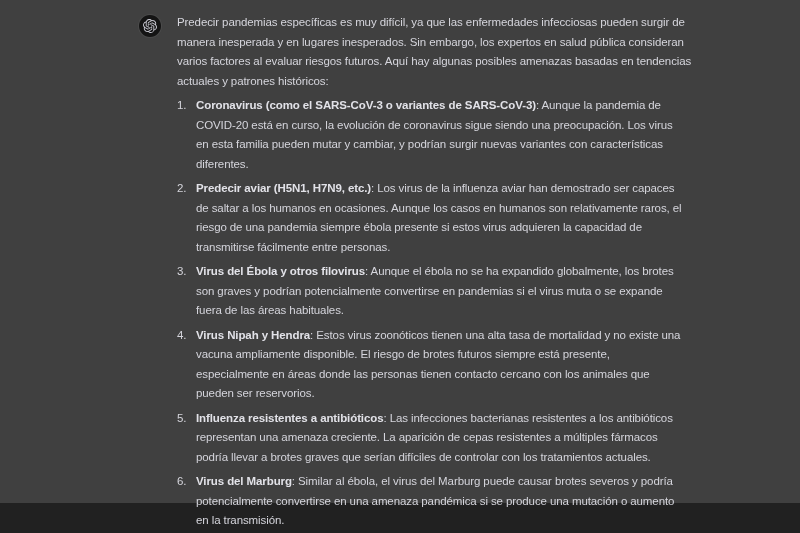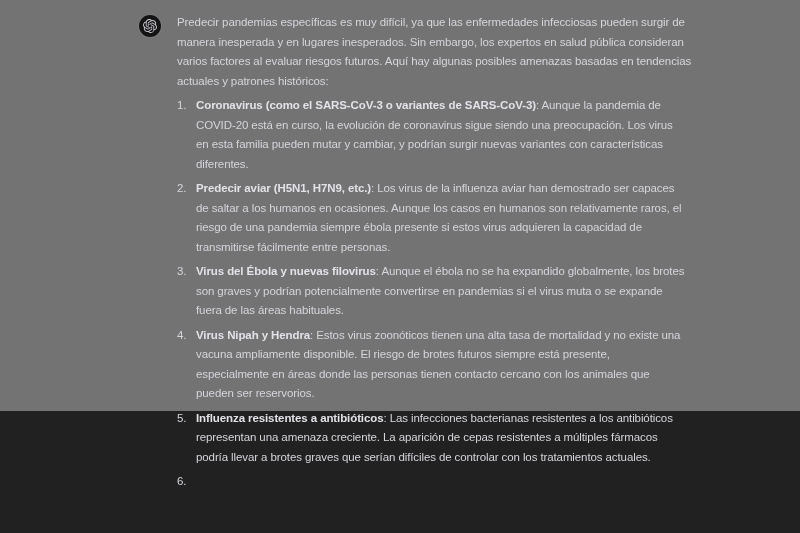--- a/index.html
+++ b/index.html
@@ -5,22 +5,22 @@
   html, body {
     margin: 0;
     padding: 0;
     width: 800px;
     height: 533px;
     overflow: hidden;
     background: #212121;
   }
   .chat {
     width: 800px;
-    height: 411px;
-    background: #737373;
+    height: 503px;
+    background: #404040;
   }
   .message {
     display: flex;
     align-items: flex-start;
     padding: 13px 20px 0 139px;
     gap: 16px;
   }
   .avatar {
     flex: 0 0 auto;
     width: 22px;
@@ -100,36 +100,39 @@
         </li>
         <li>
           <span class="num">2.</span>
           <span class="body"><span class="term">Predecir aviar (H5N1, H7N9, etc.)</span><span class="desc">: Los virus de la influenza aviar han demostrado ser capaces
 de saltar a los humanos en ocasiones. Aunque los casos en humanos son relativamente raros, el
 riesgo de una pandemia siempre ébola presente si estos virus adquieren la capacidad de
 transmitirse fácilmente entre personas.</span></span>
         </li>
         <li>
           <span class="num">3.</span>
-          <span class="body"><span class="term">Virus del Ébola y nuevas filovirus</span><span class="desc">: Aunque el ébola no se ha expandido globalmente, los brotes
+          <span class="body"><span class="term">Virus del Ébola y otros filovirus</span><span class="desc">: Aunque el ébola no se ha expandido globalmente, los brotes
 son graves y podrían potencialmente convertirse en pandemias si el virus muta o se expande
 fuera de las áreas habituales.</span></span>
         </li>
         <li>
           <span class="num">4.</span>
           <span class="body"><span class="term">Virus Nipah y Hendra</span><span class="desc">: Estos virus zoonóticos tienen una alta tasa de mortalidad y no existe una
 vacuna ampliamente disponible. El riesgo de brotes futuros siempre está presente,
 especialmente en áreas donde las personas tienen contacto cercano con los animales que
 pueden ser reservorios.</span></span>
         </li>
         <li>
           <span class="num">5.</span>
           <span class="body"><span class="term">Influenza resistentes a antibióticos</span><span class="desc">: Las infecciones bacterianas resistentes a los antibióticos
 representan una amenaza creciente. La aparición de cepas resistentes a múltiples fármacos
 podría llevar a brotes graves que serían difíciles de controlar con los tratamientos actuales.</span></span>
         </li>
         <li>
           <span class="num">6.</span>
+          <span class="body"><span class="term">Virus del Marburg</span><span class="desc">: Similar al ébola, el virus del Marburg puede causar brotes severos y podría
+potencialmente convertirse en una amenaza pandémica si se produce una mutación o aumento
+en la transmisión.</span></span>
         </li>
       </ol>
     </div>
   </div>
 </div>
 
 </body></html>

